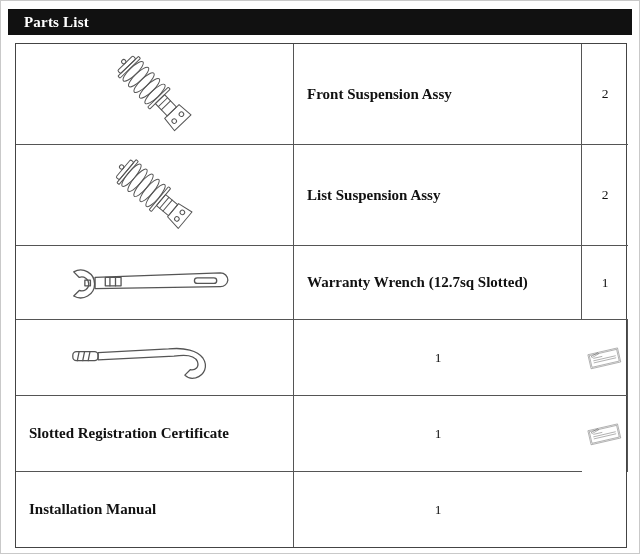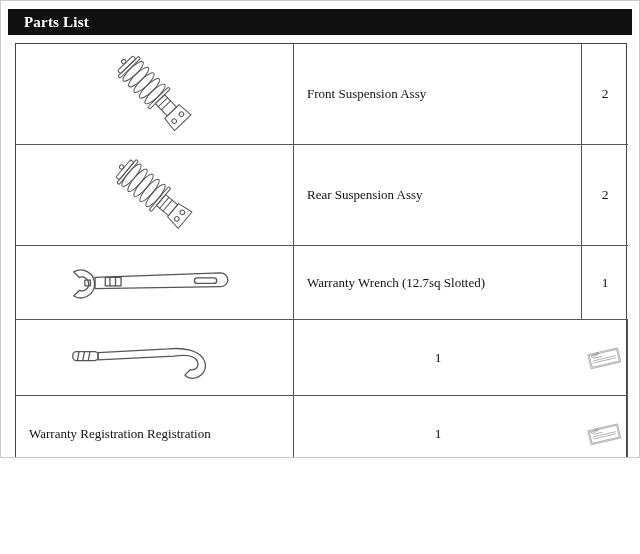--- a/index.html
+++ b/index.html
@@ -1,18 +1,18 @@
 <!DOCTYPE html>
 <html><head>
 <meta charset="utf-8">
 <style>
   html,body{margin:0;padding:0;background:#ffffff;}
   .page{
     position:relative;
-    width:640px;height:458px;
+    width:640px;height:554px;
     background:#ffffff;
     border:1px solid #c9c9c9;
     box-sizing:border-box;
     font-family:"Liberation Serif", serif;
     color:#111;
     overflow:hidden;
   }
   .header-bar{
     position:absolute;
     left:7px;top:8px;right:7px;height:26px;
@@ -39,21 +39,21 @@
   .cell{
     border-right:1px solid #555555;
     border-bottom:1px solid #555555;
     display:flex;
     align-items:center;
     box-sizing:border-box;
     overflow:hidden;
   }
   .cell.qty{border-right:none;justify-content:center;font-size:13.5px;}
   .cell.illus{justify-content:center;}
-  .cell.name{padding-left:13px;font-size:13px;}
+  .cell.name{padding-left:13px;font-size:15px;font-weight:bold;}
   .parts-table .cell:nth-last-child(-n+3){border-bottom:none;}
   svg{display:block;}
   .art{stroke:#555;fill:none;stroke-width:1.4;stroke-linecap:round;stroke-linejoin:round;}
 </style>
 </head>
 <body>
 
 <div class="page">
 
   <div class="header-bar">
@@ -100,21 +100,21 @@
           <rect x="11" y="71" width="42" height="4" rx="1"></rect>
           <rect x="22" y="75" width="20" height="22"></rect>
           <line x1="22" y1="81" x2="42" y2="81"></line>
           <line x1="22" y1="87" x2="42" y2="87"></line>
           <path d="M20 97 L44 97 L47 119 L17 119 Z"></path>
           <circle cx="26" cy="109" r="3.2"></circle>
           <circle cx="38" cy="109" r="3.2"></circle>
         </g>
       </svg>
     </div>
-    <div class="cell name">Rear Suspension Assy</div>
+    <div class="cell name">List Suspension Assy</div>
     <div class="cell qty">2</div>
 
     <div class="cell illus">
       <svg viewBox="0 0 210 58" width="195" height="54">
         <g class="art">
           <path d="M18 17 A15 15 0 1 1 18 43 L24 37 A7.5 7.5 0 1 0 24 23 Z"></path>
           <rect x="30" y="26" width="6" height="6"></rect>
           <path d="M41 23 L176 18 A8 8 0 0 1 184 26 A8 8 0 0 1 176 33 L41 35 Z"></path>
           <rect x="148" y="23.5" width="24" height="6" rx="3"></rect>
           <rect x="52" y="23" width="17" height="9"></rect>
@@ -144,31 +144,32 @@
         <g class="art" transform="rotate(-13 75 40)">
           <rect x="25" y="16" width="100" height="48"></rect>
           <rect x="29" y="20" width="92" height="40"></rect>
           <path d="M34 24 L56 17 L59 21 L37 28 Z"></path>
           <line x1="40" y1="32" x2="68" y2="32"></line>
           <line x1="38" y1="40" x2="112" y2="40"></line>
           <line x1="38" y1="47" x2="112" y2="47"></line>
         </g>
       </svg>
     </div>
-    <div class="cell name">Warranty Registration Registration</div>
+    <div class="cell name">Slotted Registration Certificate</div>
     <div class="cell qty">1</div>
 
     <div class="cell illus">
       <svg viewBox="0 0 150 78" width="140" height="64">
         <g class="art" transform="rotate(-13 75 40)">
           <rect x="25" y="16" width="100" height="48"></rect>
           <rect x="29" y="20" width="92" height="40"></rect>
           <path d="M34 24 L56 17 L59 21 L37 28 Z"></path>
           <line x1="40" y1="32" x2="68" y2="32"></line>
           <line x1="38" y1="40" x2="112" y2="40"></line>
           <line x1="38" y1="47" x2="112" y2="47"></line>
         </g>
       </svg>
     </div>
+    <div class="cell name">Installation Manual</div>
     <div class="cell qty">1</div>
 
   </div>
 </div>
 
 </body></html>

